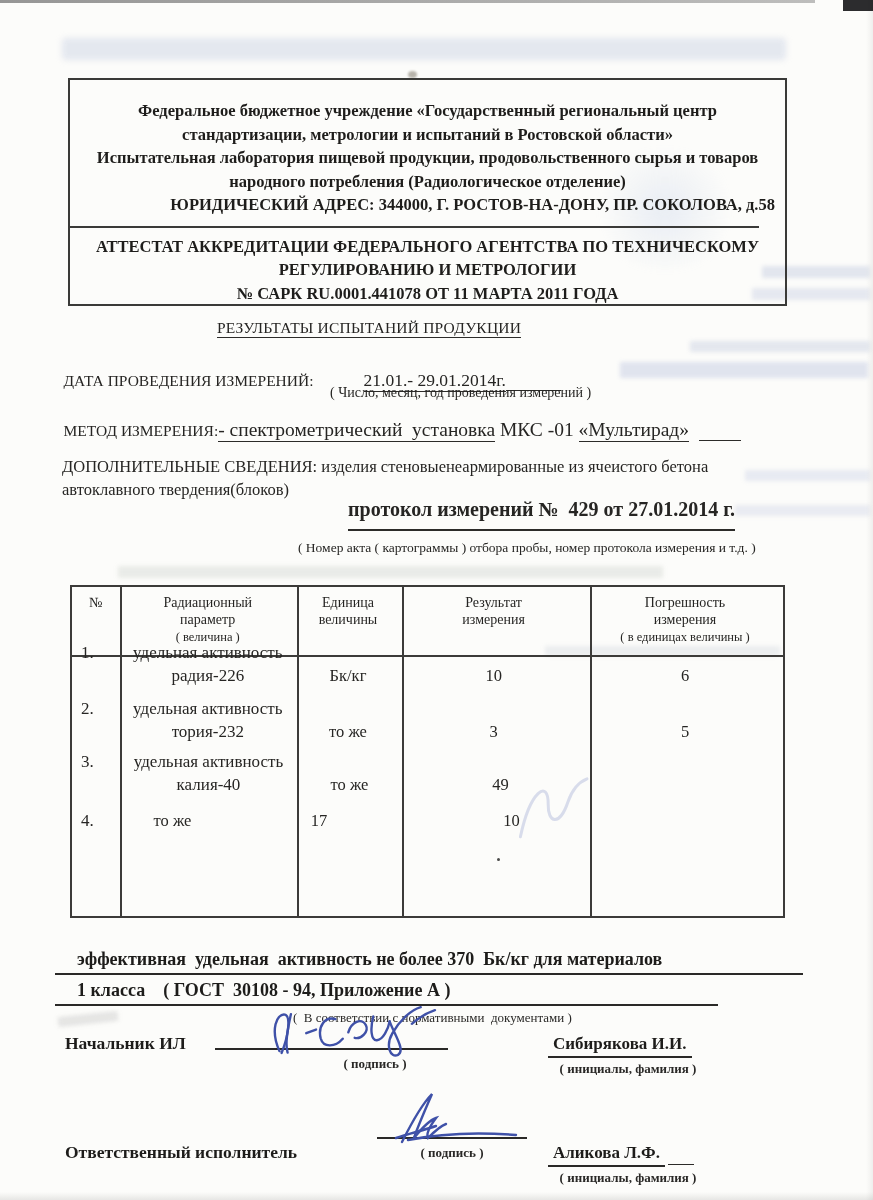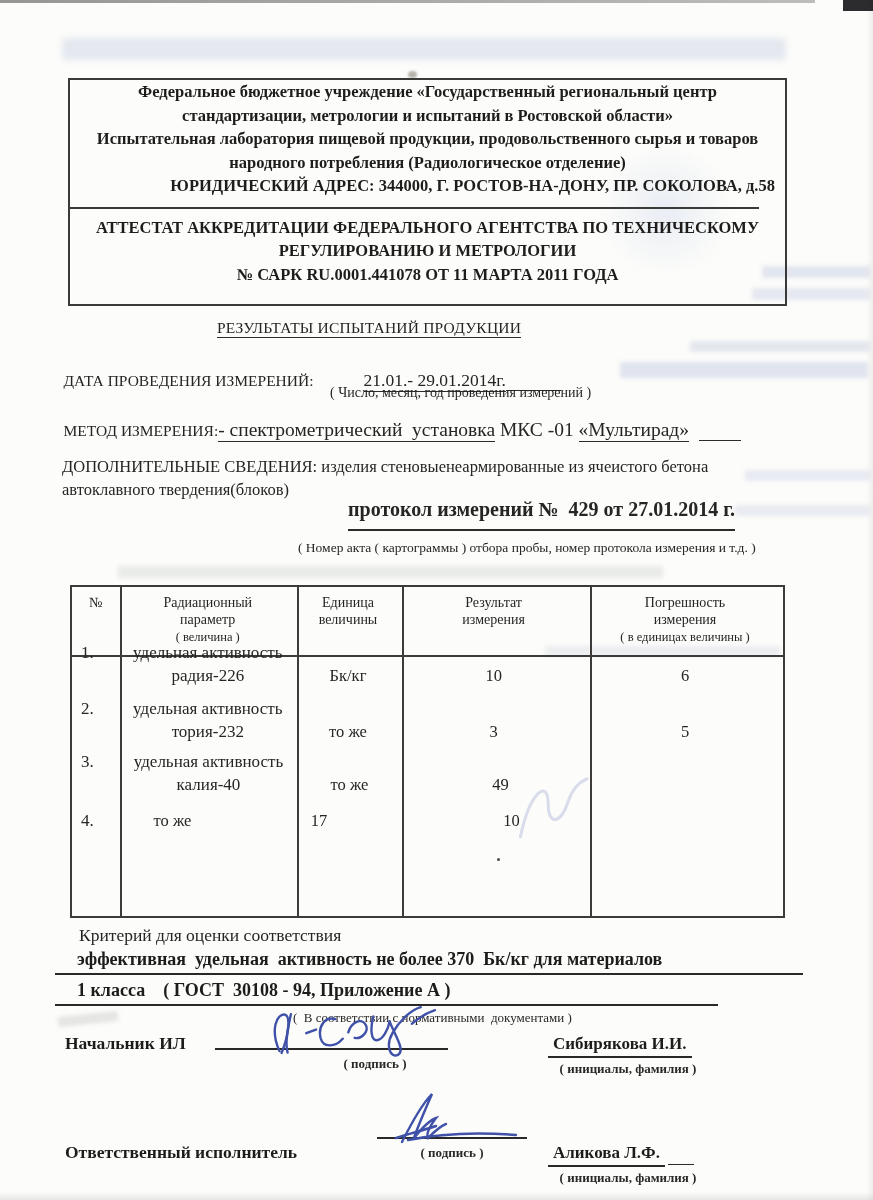--- a/index.html
+++ b/index.html
@@ -31,21 +31,21 @@
   .bleed-r5{left:745px;top:470px;width:125px;height:11px;background:rgba(160,172,212,.22);filter:blur(2px);}
   .bleed-r6{left:735px;top:505px;width:135px;height:11px;background:rgba(160,172,212,.20);filter:blur(2px);}
   .bleed-t1{left:118px;top:566px;width:545px;height:12px;background:rgba(148,158,148,.18);filter:blur(2px);}
   .bleed-t2{left:545px;top:646px;width:235px;height:10px;background:rgba(150,160,185,.16);filter:blur(2px);}
   .pencil{left:58px;top:1014px;width:60px;height:10px;background:rgba(120,120,120,.18);filter:blur(2px);transform:rotate(-6deg);}
   .dot17{position:absolute;left:497px;top:858px;width:3px;height:3px;border-radius:50%;background:#4a4a48;}
 
   
   .hbox{position:absolute;left:68px;top:78px;width:719px;height:228px;
     border:2px solid #3a3a38;box-sizing:border-box;text-align:center;
-    font-weight:bold;font-size:16.5px;line-height:23.5px;color:#1e1d1b;}
+    font-weight:bold;font-size:16.5px;line-height:23.5px;color:#1e1d1b;padding-top:19px;}
   .hbox p{margin:0;}
   .hbox .org1{padding:0 55px;}
   .hbox .org2{padding:0 12px;}
   .hbox .addr{padding:0 10px;text-align:right;}
   .hbox .divider{border:0;border-top:2px solid #3a3a38;margin:9px 26px 7px 0;}
   .hbox .accr{padding:0 16px;}
 
   
   .abs{position:absolute;}
   .doc-title{left:65px;top:319px;width:608px;text-align:center;font-size:15.5px;letter-spacing:.2px;}
@@ -215,21 +215,20 @@
       <div class="c r">17</div>
       <div class="c e">10</div>
     </div>
   </div>
   <div class="dot17"></div>
 
   <svg class="abs sig-svg bleedsig" width="95" height="80" viewBox="0 0 95 80">
     <path d="M12,62 C28,18 48,8 44,34 C41,52 52,58 64,34 C70,22 78,16 86,14" fill="none" stroke="#5d6fb8" stroke-width="3" stroke-linecap="round"></path>
   </svg>
 
-  <div class="abs crit-title">Критерий для оценки соответствия</div>
   <div class="abs crit-line crit1">эффективная  удельная  активность не более 370  Бк/кг для материалов</div>
   <div class="abs crit-line crit2">1 класса    ( ГОСТ  30108 - 94, Приложение А )</div>
   <div class="abs crit-hint hint" style="font-weight:400">(  В соответствии с нормативными  документами )</div>
 
   <div class="abs sig-role role1">Начальник ИЛ</div>
   <div class="abs sigline sigline1"></div>
   <svg class="sig-svg svg1" width="185" height="62" viewBox="0 0 185 62">
     <g fill="none" stroke="#3f51a8" stroke-width="2.4" stroke-linecap="round" transform="rotate(-4 90 30)">
       <path d="M16,48 C8,26 16,10 24,12 C30,14 26,34 18,50"></path>
       <path d="M30,12 C26,26 22,40 24,50"></path>

